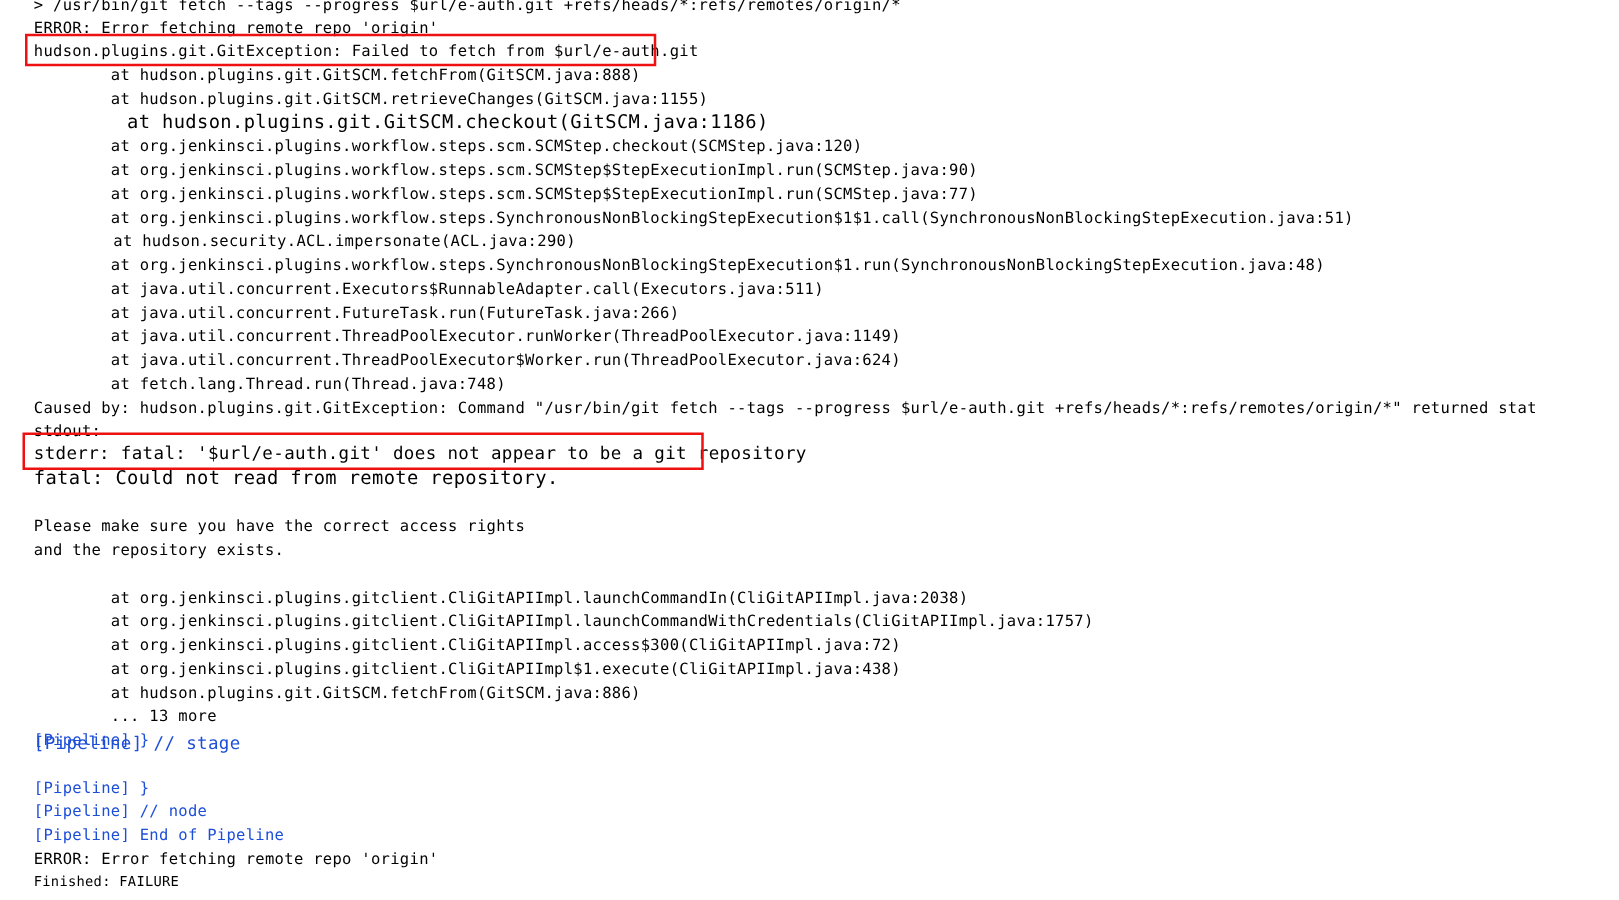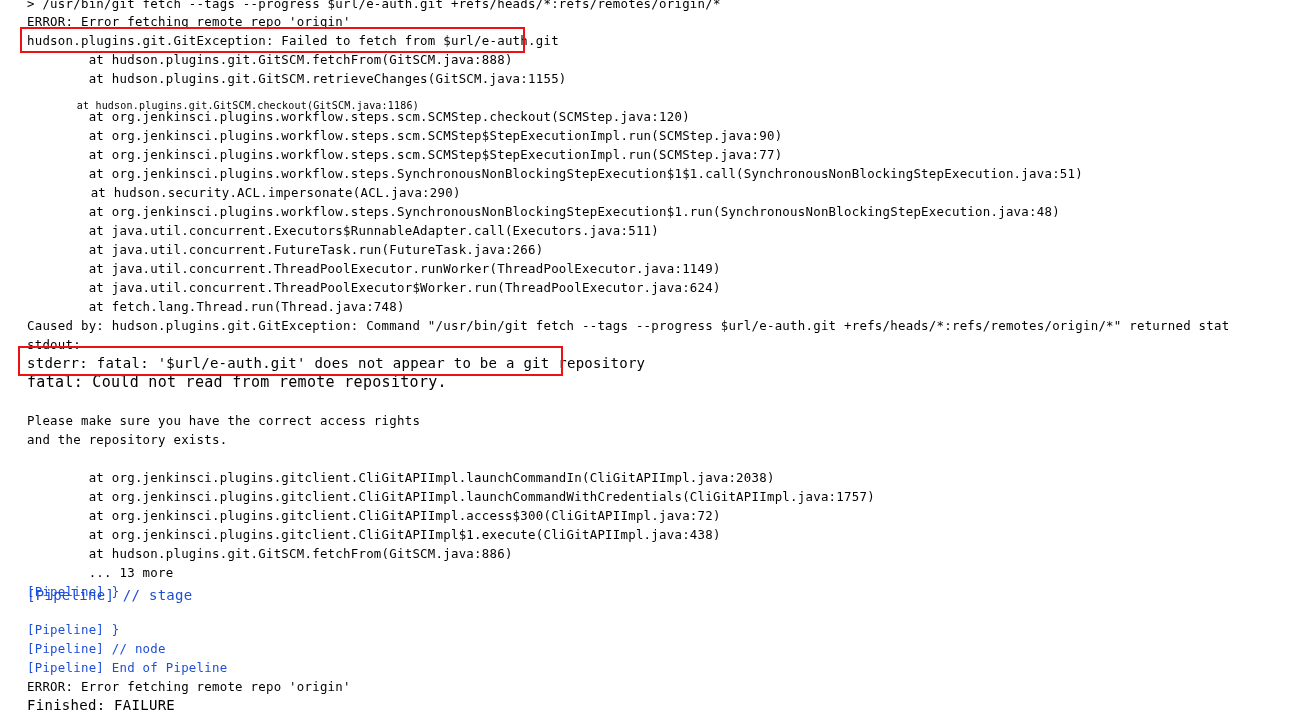--- a/index.html
+++ b/index.html
@@ -49,21 +49,21 @@
 </head>
 <body>
 
 <div id="console">
   <div class="log-lines">
       <div class="log-line" style="top: -6px; left: 27px; font-size: 12.4px; line-height: 19.2px;">&gt; /usr/bin/git fetch --tags --progress $url/e-auth.git +refs/heads/*:refs/remotes/origin/*</div>
       <div class="log-line" style="top: 12px; left: 27px; font-size: 12.4px; line-height: 19.2px;">ERROR: Error fetching remote repo 'origin'</div>
       <div class="log-line" style="top: 31px; left: 27px; font-size: 12.4px; line-height: 19.2px;">hudson.plugins.git.GitException: Failed to fetch from $url/e-auth.git</div>
       <div class="log-line" style="top: 50px; left: 27px; font-size: 12.4px; line-height: 19.2px;">        at hudson.plugins.git.GitSCM.fetchFrom(GitSCM.java:888)</div>
       <div class="log-line" style="top: 69px; left: 27px; font-size: 12.4px; line-height: 19.2px;">        at hudson.plugins.git.GitSCM.retrieveChanges(GitSCM.java:1155)</div>
-      <div class="log-line" style="top: 96px; left: 27px; font-size: 10px; line-height: 19.2px;">        at hudson.plugins.git.GitSCM.checkout(GitSCM.java:1186)</div>
+      <div class="log-line" style="top: 88px; left: 27px; font-size: 15px; line-height: 19.2px;">        at hudson.plugins.git.GitSCM.checkout(GitSCM.java:1186)</div>
       <div class="log-line" style="top: 107px; left: 27px; font-size: 12.4px; line-height: 19.2px;">        at org.jenkinsci.plugins.workflow.steps.scm.SCMStep.checkout(SCMStep.java:120)</div>
       <div class="log-line" style="top: 126px; left: 27px; font-size: 12.4px; line-height: 19.2px;">        at org.jenkinsci.plugins.workflow.steps.scm.SCMStep$StepExecutionImpl.run(SCMStep.java:90)</div>
       <div class="log-line" style="top: 145px; left: 27px; font-size: 12.4px; line-height: 19.2px;">        at org.jenkinsci.plugins.workflow.steps.scm.SCMStep$StepExecutionImpl.run(SCMStep.java:77)</div>
       <div class="log-line" style="top: 164px; left: 27px; font-size: 12.4px; line-height: 19.2px;">        at org.jenkinsci.plugins.workflow.steps.SynchronousNonBlockingStepExecution$1$1.call(SynchronousNonBlockingStepExecution.java:51)</div>
       <div class="log-line" style="top: 183px; left: 29px; font-size: 12.4px; line-height: 19.2px;">        at hudson.security.ACL.impersonate(ACL.java:290)</div>
       <div class="log-line" style="top: 202px; left: 27px; font-size: 12.4px; line-height: 19.2px;">        at org.jenkinsci.plugins.workflow.steps.SynchronousNonBlockingStepExecution$1.run(SynchronousNonBlockingStepExecution.java:48)</div>
       <div class="log-line" style="top: 221px; left: 27px; font-size: 12.4px; line-height: 19.2px;">        at java.util.concurrent.Executors$RunnableAdapter.call(Executors.java:511)</div>
       <div class="log-line" style="top: 240px; left: 27px; font-size: 12.4px; line-height: 19.2px;">        at java.util.concurrent.FutureTask.run(FutureTask.java:266)</div>
       <div class="log-line" style="top: 259px; left: 27px; font-size: 12.4px; line-height: 19.2px;">        at java.util.concurrent.ThreadPoolExecutor.runWorker(ThreadPoolExecutor.java:1149)</div>
       <div class="log-line" style="top: 278px; left: 27px; font-size: 12.4px; line-height: 19.2px;">        at java.util.concurrent.ThreadPoolExecutor$Worker.run(ThreadPoolExecutor.java:624)</div>
@@ -81,19 +81,19 @@
       <div class="log-line" style="top: 506px; left: 27px; font-size: 12.4px; line-height: 19.2px;">        at org.jenkinsci.plugins.gitclient.CliGitAPIImpl.access$300(CliGitAPIImpl.java:72)</div>
       <div class="log-line" style="top: 525px; left: 27px; font-size: 12.4px; line-height: 19.2px;">        at org.jenkinsci.plugins.gitclient.CliGitAPIImpl$1.execute(CliGitAPIImpl.java:438)</div>
       <div class="log-line" style="top: 544px; left: 27px; font-size: 12.4px; line-height: 19.2px;">        at hudson.plugins.git.GitSCM.fetchFrom(GitSCM.java:886)</div>
       <div class="log-line" style="top: 563px; left: 27px; font-size: 12.4px; line-height: 19.2px;">        ... 13 more</div>
       <div class="log-line pipeline" style="top: 582px; left: 27px; font-size: 12.4px; line-height: 19.2px;">[Pipeline] }</div>
       <div class="log-line pipeline" style="top: 586px; left: 27px; font-size: 14px; line-height: 19.2px;">[Pipeline] // stage</div>
       <div class="log-line pipeline" style="top: 620px; left: 27px; font-size: 12.4px; line-height: 19.2px;">[Pipeline] }</div>
       <div class="log-line pipeline" style="top: 639px; left: 27px; font-size: 12.4px; line-height: 19.2px;">[Pipeline] // node</div>
       <div class="log-line pipeline" style="top: 658px; left: 27px; font-size: 12.4px; line-height: 19.2px;">[Pipeline] End of Pipeline</div>
       <div class="log-line" style="top: 677px; left: 27px; font-size: 12.4px; line-height: 19.2px;">ERROR: Error fetching remote repo 'origin'</div>
-      <div class="log-line" style="top: 696px; left: 27px; font-size: 14px; line-height: 19.2px;">Finished: FAILURE</div>
+      <div class="log-line" style="top: 696px; left: 27px; font-size: 11px; line-height: 19.2px;">Finished: FAILURE</div>
     </div>
   <div class="annotations-layer">
       <div class="annotation-box" style="left: 20px; top: 27px; width: 505px; height: 26px; border-color: rgb(238, 17, 17);"></div>
       <div class="annotation-box" style="left: 18px; top: 346px; width: 545px; height: 30px; border-color: rgb(238, 17, 17);"></div>
     </div>
 </div>
 
 </body></html>

